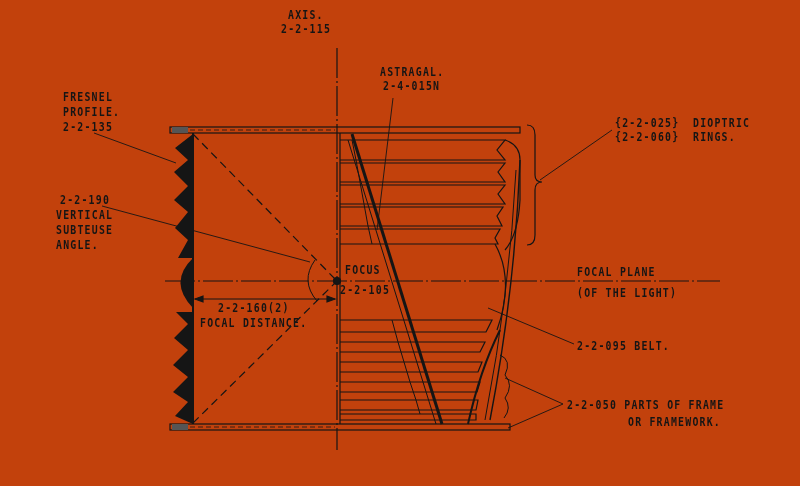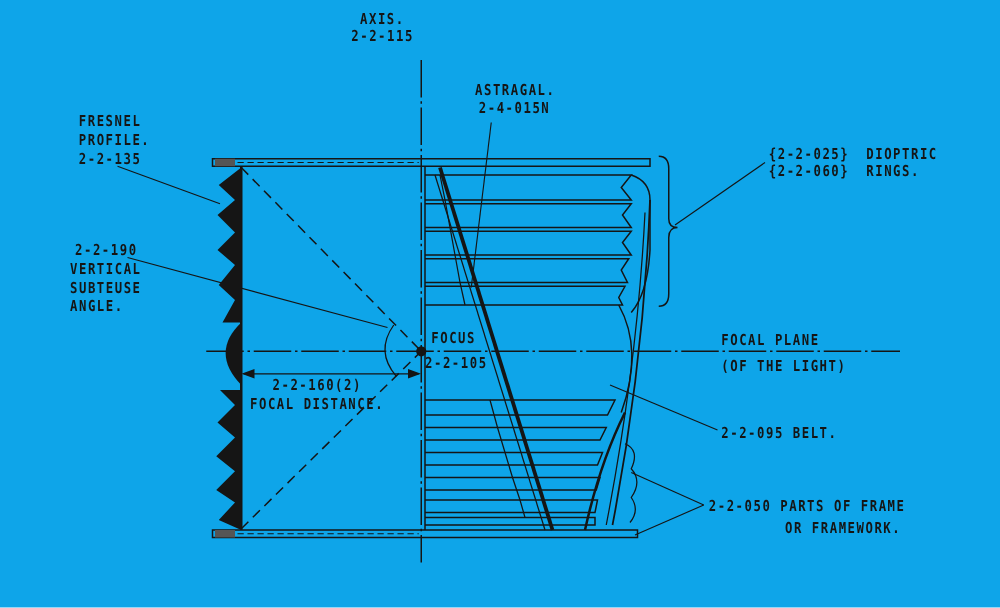--- a/index.html
+++ b/index.html
@@ -1,18 +1,18 @@
 <!DOCTYPE html>
 <html><head>
 <meta charset="utf-8">
 <style>
   html, body { margin: 0; padding: 0; background: #ffffff; }
   body { width: 800px; height: 486px; overflow: hidden; position: relative;
          font-family: "DejaVu Sans Mono", "Liberation Mono", monospace; }
-  #stage { position: absolute; left: 0; top: 0; width: 800px; height: 486px; background: #0ea5e9; }
+  #stage { position: absolute; left: 0; top: 0; width: 800px; height: 486px; background: #c2410c; }
   svg { position: absolute; left: 0; top: 0; }
   .lbl { position: absolute; color: #151515; font-weight: bold; font-size: 12px;
          letter-spacing: 1.5px; line-height: 14px; white-space: pre;
          font-family: "DejaVu Sans Mono", "Liberation Mono", monospace; transform: scaleX(0.82); transform-origin: left top; }
 </style>
 </head>
 <body>
 
 <div id="stage">
 <svg width="800" height="486" viewBox="0 0 800 486">

